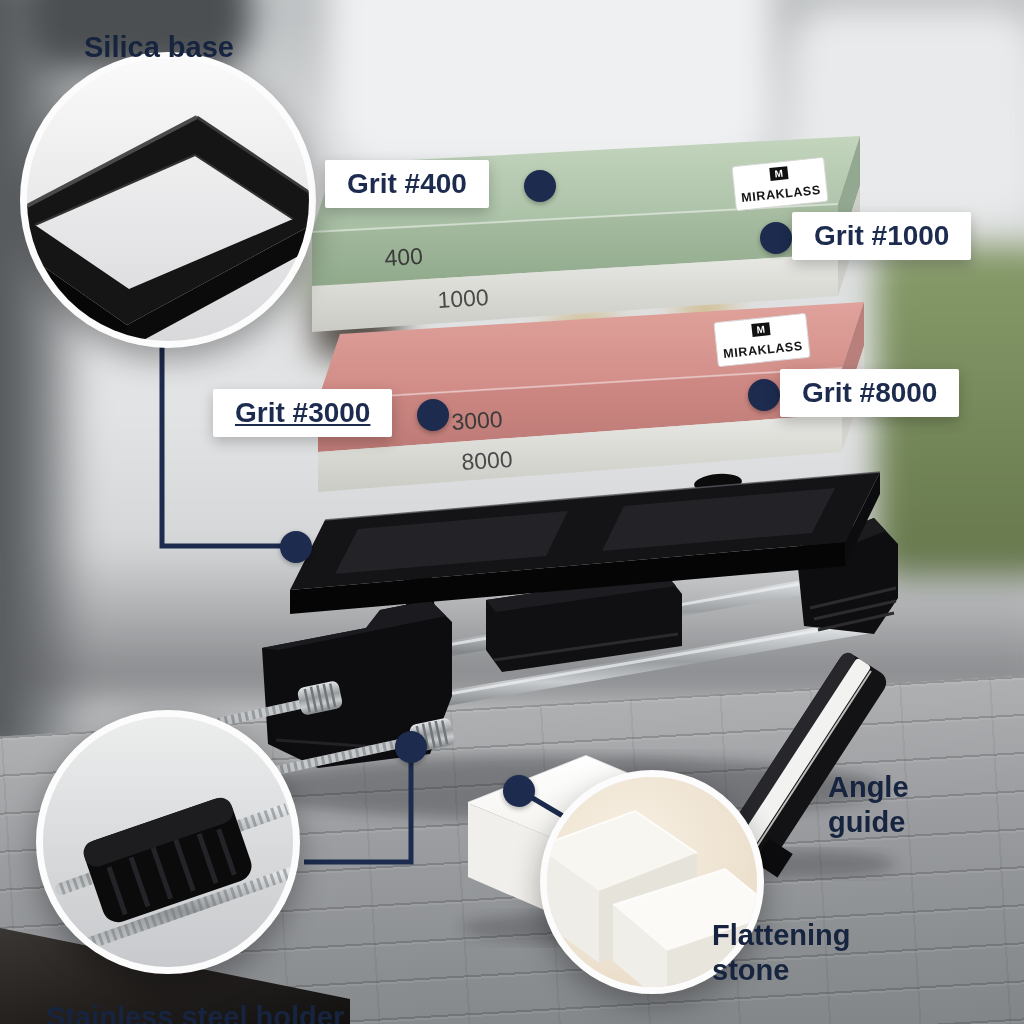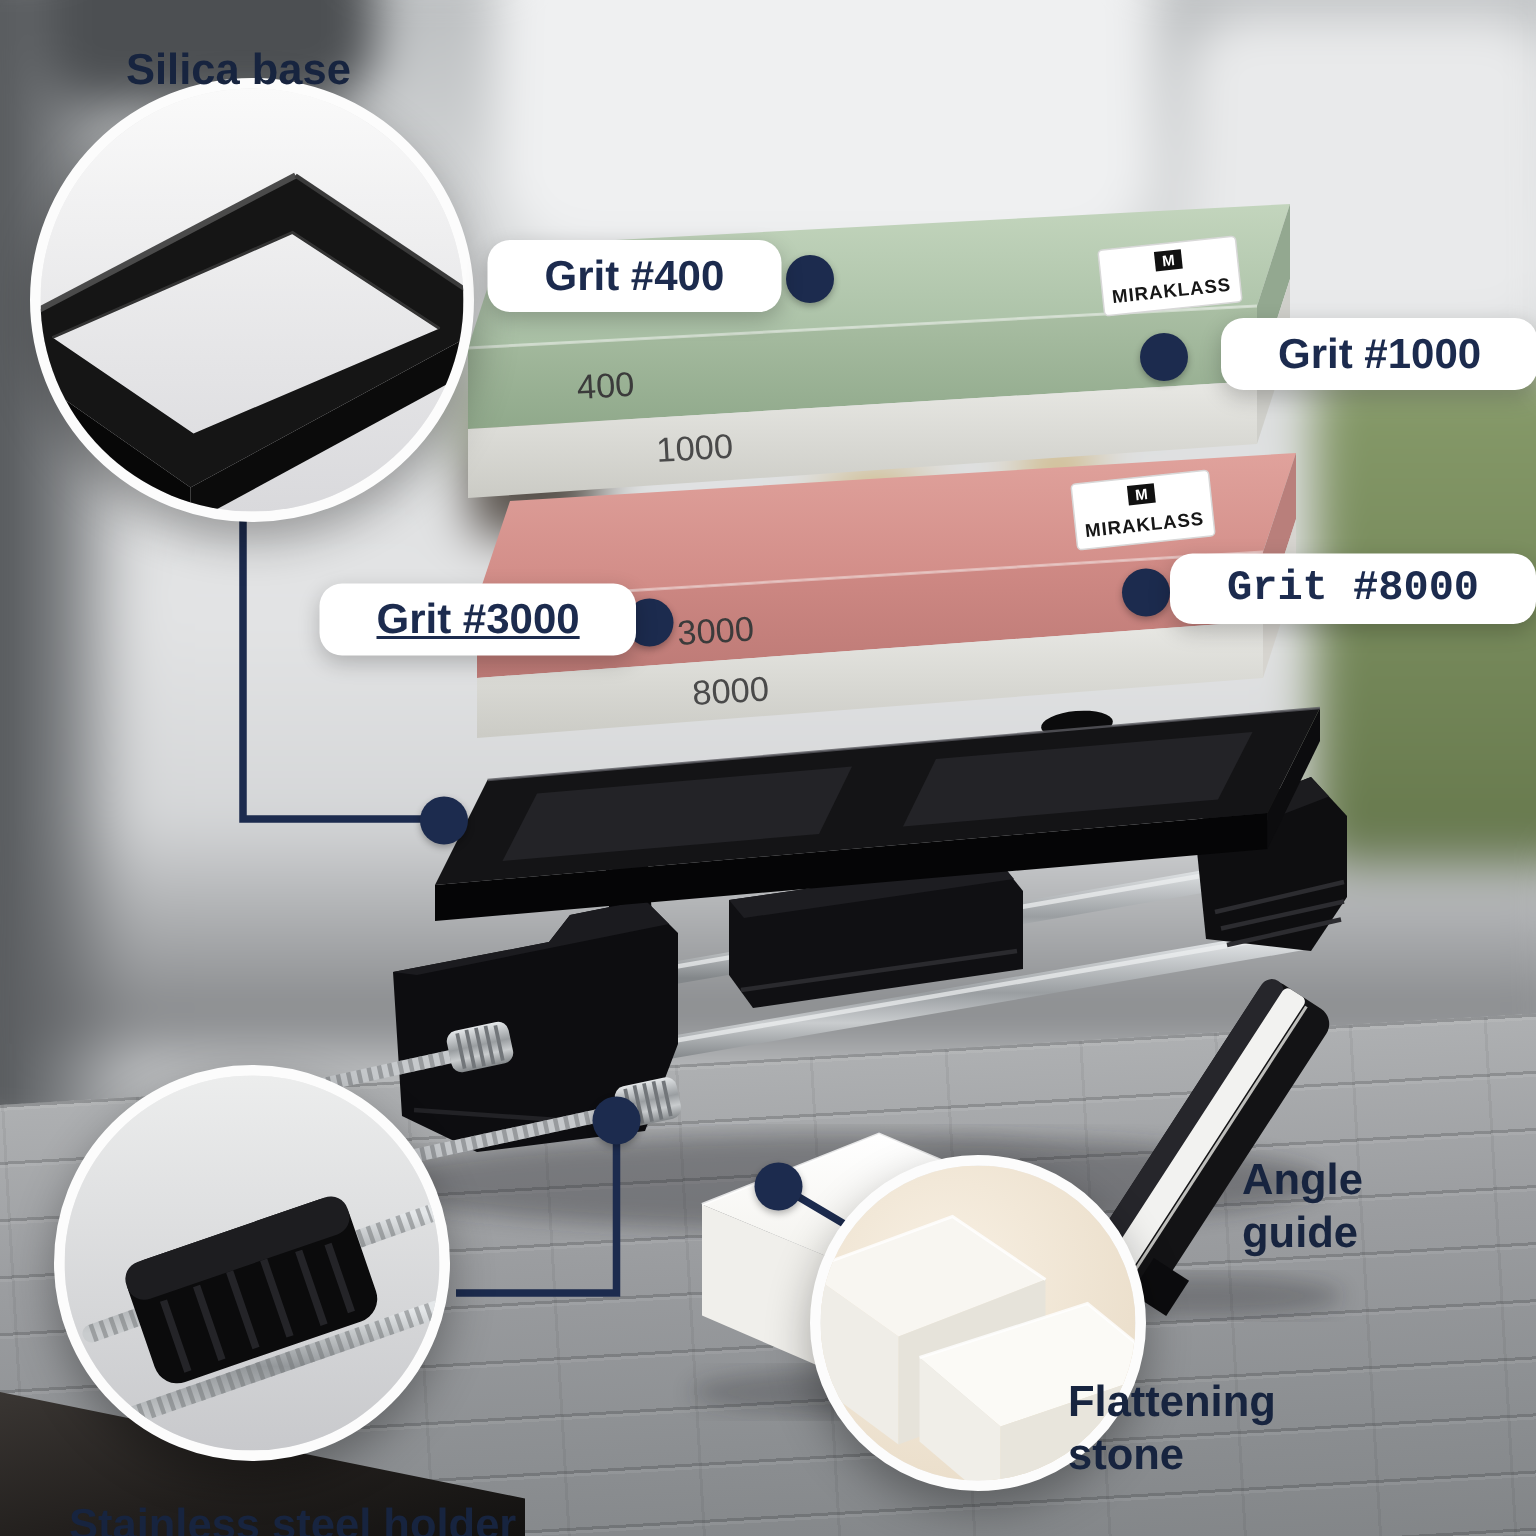--- a/index.html
+++ b/index.html
@@ -17,21 +17,21 @@
   .table-edge{position:absolute;left:0;top:928px;width:350px;height:96px;z-index:1;
     background:linear-gradient(165deg,#3a3633 0%,#221f1d 55%,#121110 100%);
     clip-path:polygon(0 0,100% 74%,100% 100%,0 100%);}
   
   .scene{position:absolute;left:0;top:0;z-index:3;}
   
   .inset{position:absolute;border-radius:50%;border:7px solid #fcfcfc;box-sizing:border-box;overflow:hidden;
     box-shadow:0 12px 30px rgba(0,0,0,.32);z-index:5;background:#eee;}
   .inset svg{display:block;width:100%;height:100%;}
   
-  .pill{position:absolute;background:#ffffff;border-radius:15px;padding:8px 38px;font-size:28px;font-weight:700;
+  .pill{position:absolute;background:#ffffff;border-radius:2px;padding:8px 22px;font-size:28px;font-weight:700;
     color:#1c2b4e;box-shadow:0 5px 14px rgba(0,0,0,.22);white-space:nowrap;z-index:6;}
   .plain-label{position:absolute;font-size:29px;font-weight:700;color:#17243f;line-height:1.2;z-index:6;}
   .dot{position:absolute;width:32px;height:32px;border-radius:50%;background:#1c2b4e;box-shadow:0 2px 5px rgba(0,0,0,.3);z-index:6;}
 </style>
 </head>
 <body>
 
 <div class="stage">
 
   <div class="bg-blur">
@@ -280,20 +280,20 @@
   <div class="dot" style="left:524px;top:170px;"></div>
   <div class="dot" style="left:760px;top:222px;"></div>
   <div class="dot" style="left:417px;top:399px;"></div>
   <div class="dot" style="left:748px;top:379px;"></div>
   <div class="dot" style="left:280px;top:531px;"></div>
   <div class="dot" style="left:395px;top:731px;"></div>
   <div class="dot" style="left:503px;top:775px;"></div>
 
   <div class="plain-label" style="left:84px;top:30px;text-align:center;">Silica base</div>
   <div class="pill" style="left:325px;top:160px;">Grit #400</div>
-  <div class="pill" style="left:792px;top:212px;margin-left:22px;">Grit #1000</div>
+  <div class="pill" style="left:792px;top:212px;">Grit #1000</div>
   <div class="pill" style="left:213px;top:389px;text-decoration:underline;">Grit #3000</div>
-  <div class="pill" style="left:780px;top:369px;font-family:Liberation Mono, monospace;">Grit #8000</div>
+  <div class="pill" style="left:780px;top:369px;">Grit #8000</div>
   <div class="plain-label" style="left:46px;top:1000px;white-space:nowrap;">Stainless steel holder</div>
   <div class="plain-label" style="left:828px;top:770px;width:110px;">Angle guide</div>
   <div class="plain-label" style="left:712px;top:918px;width:170px;">Flattening stone</div>
 
 </div>
 
 </body></html>

